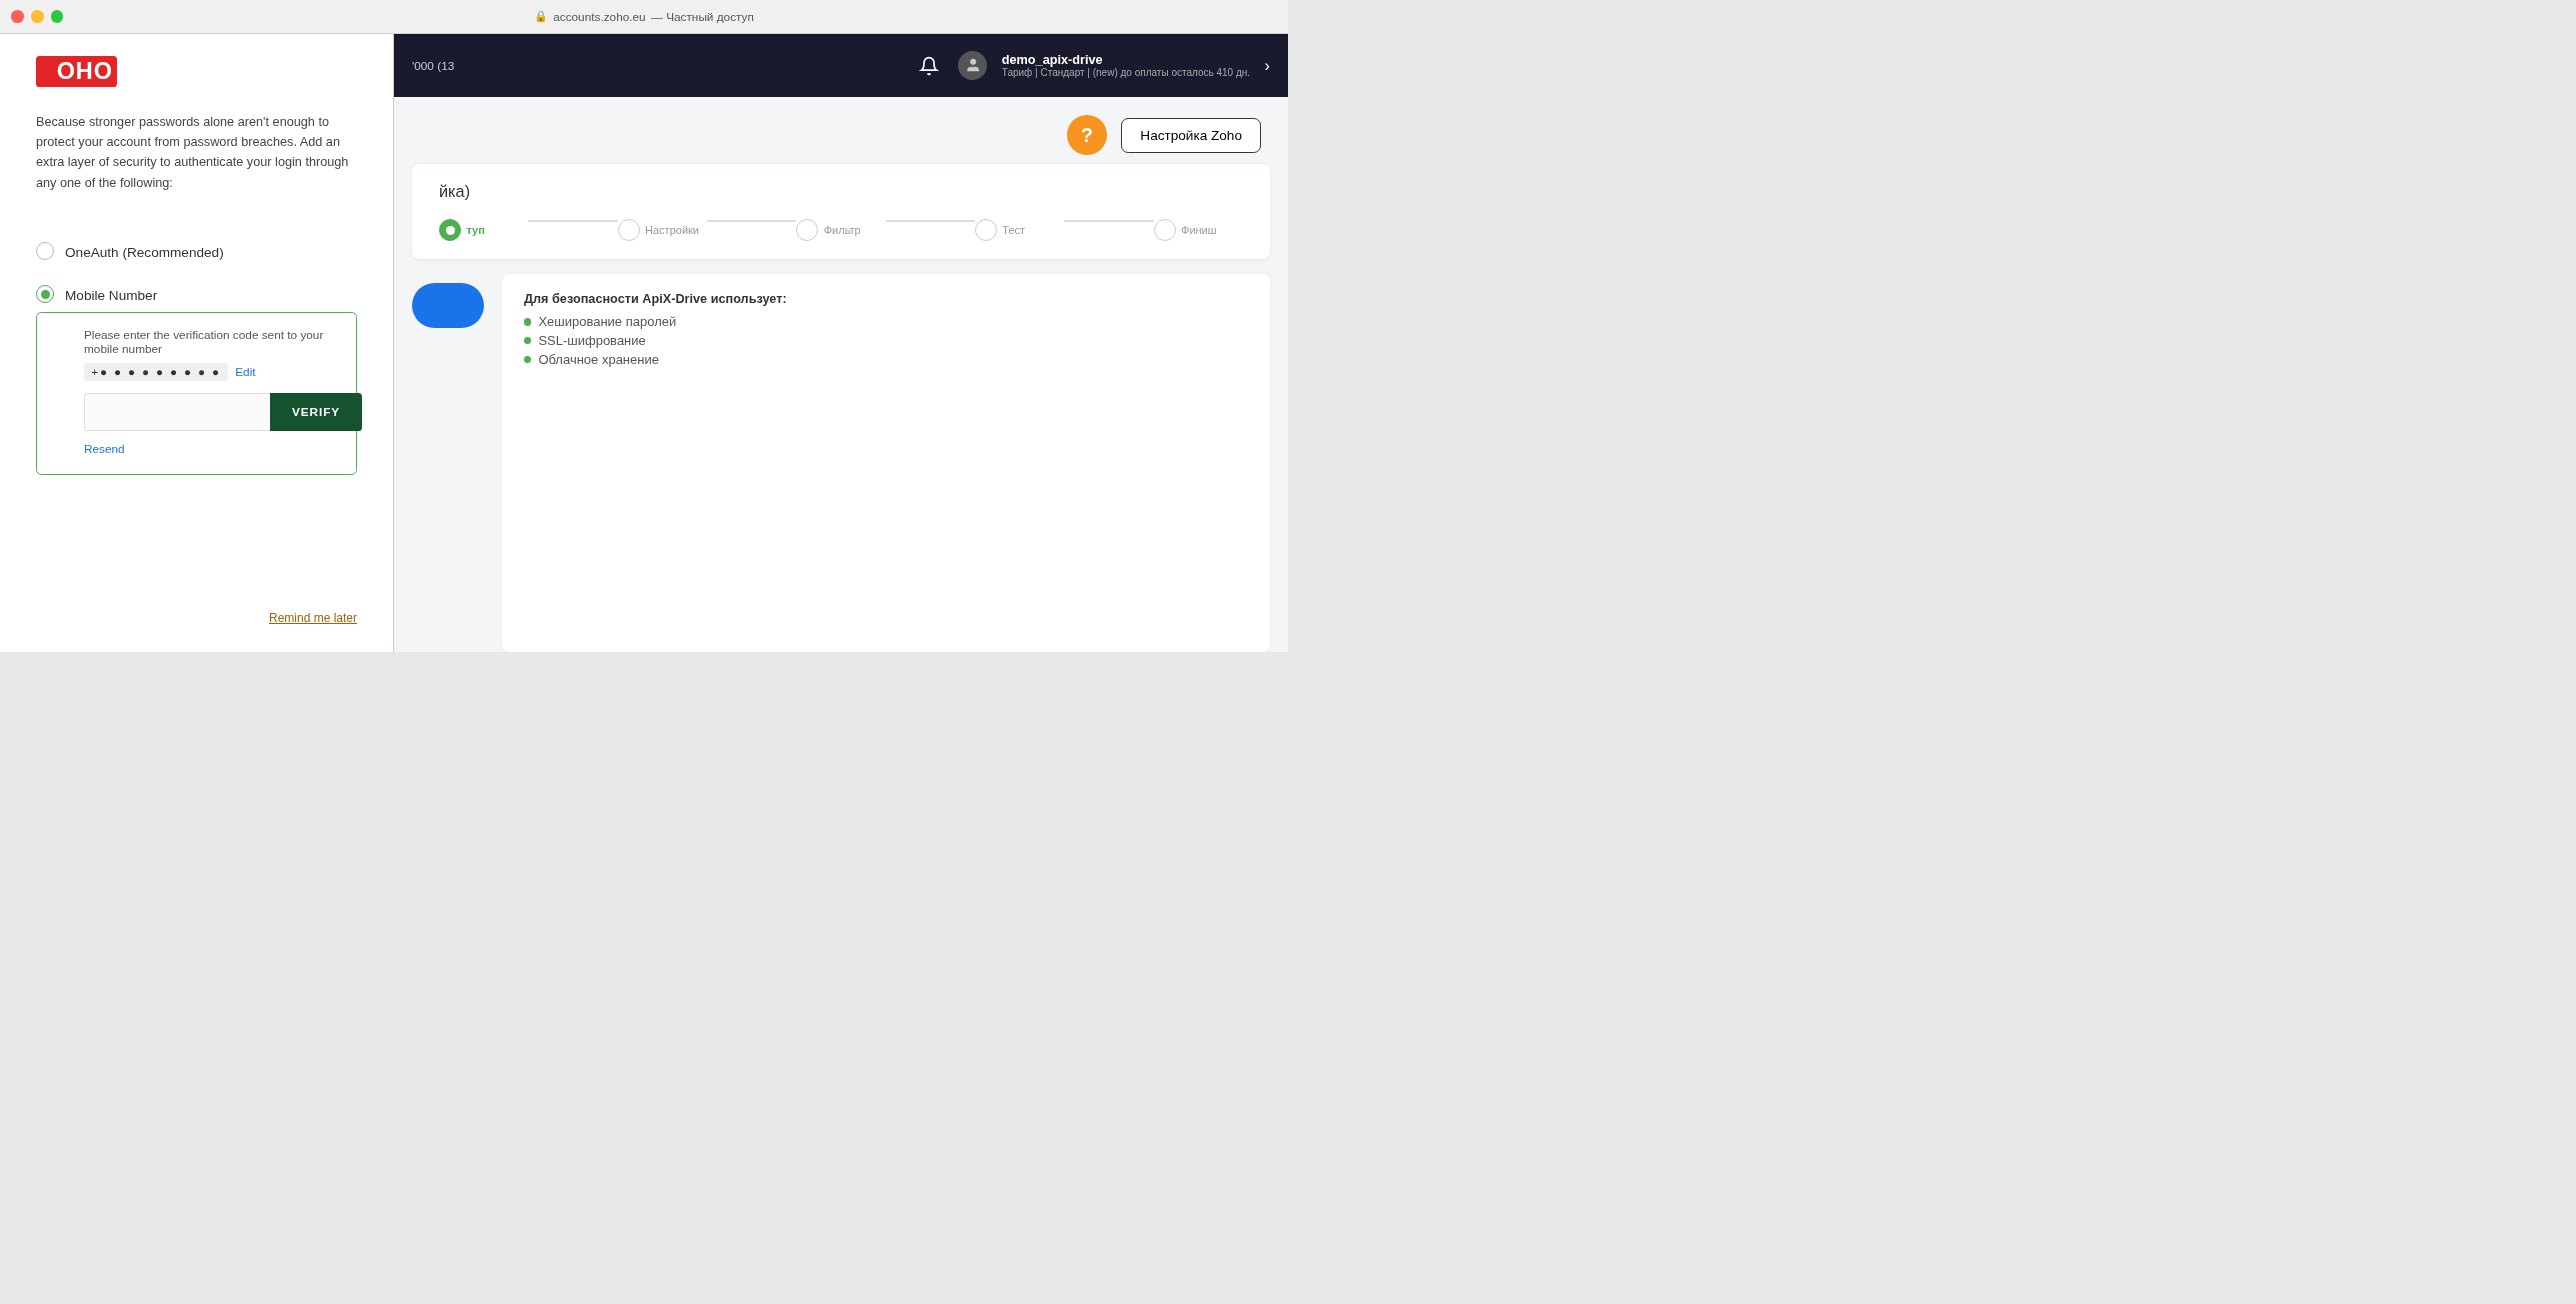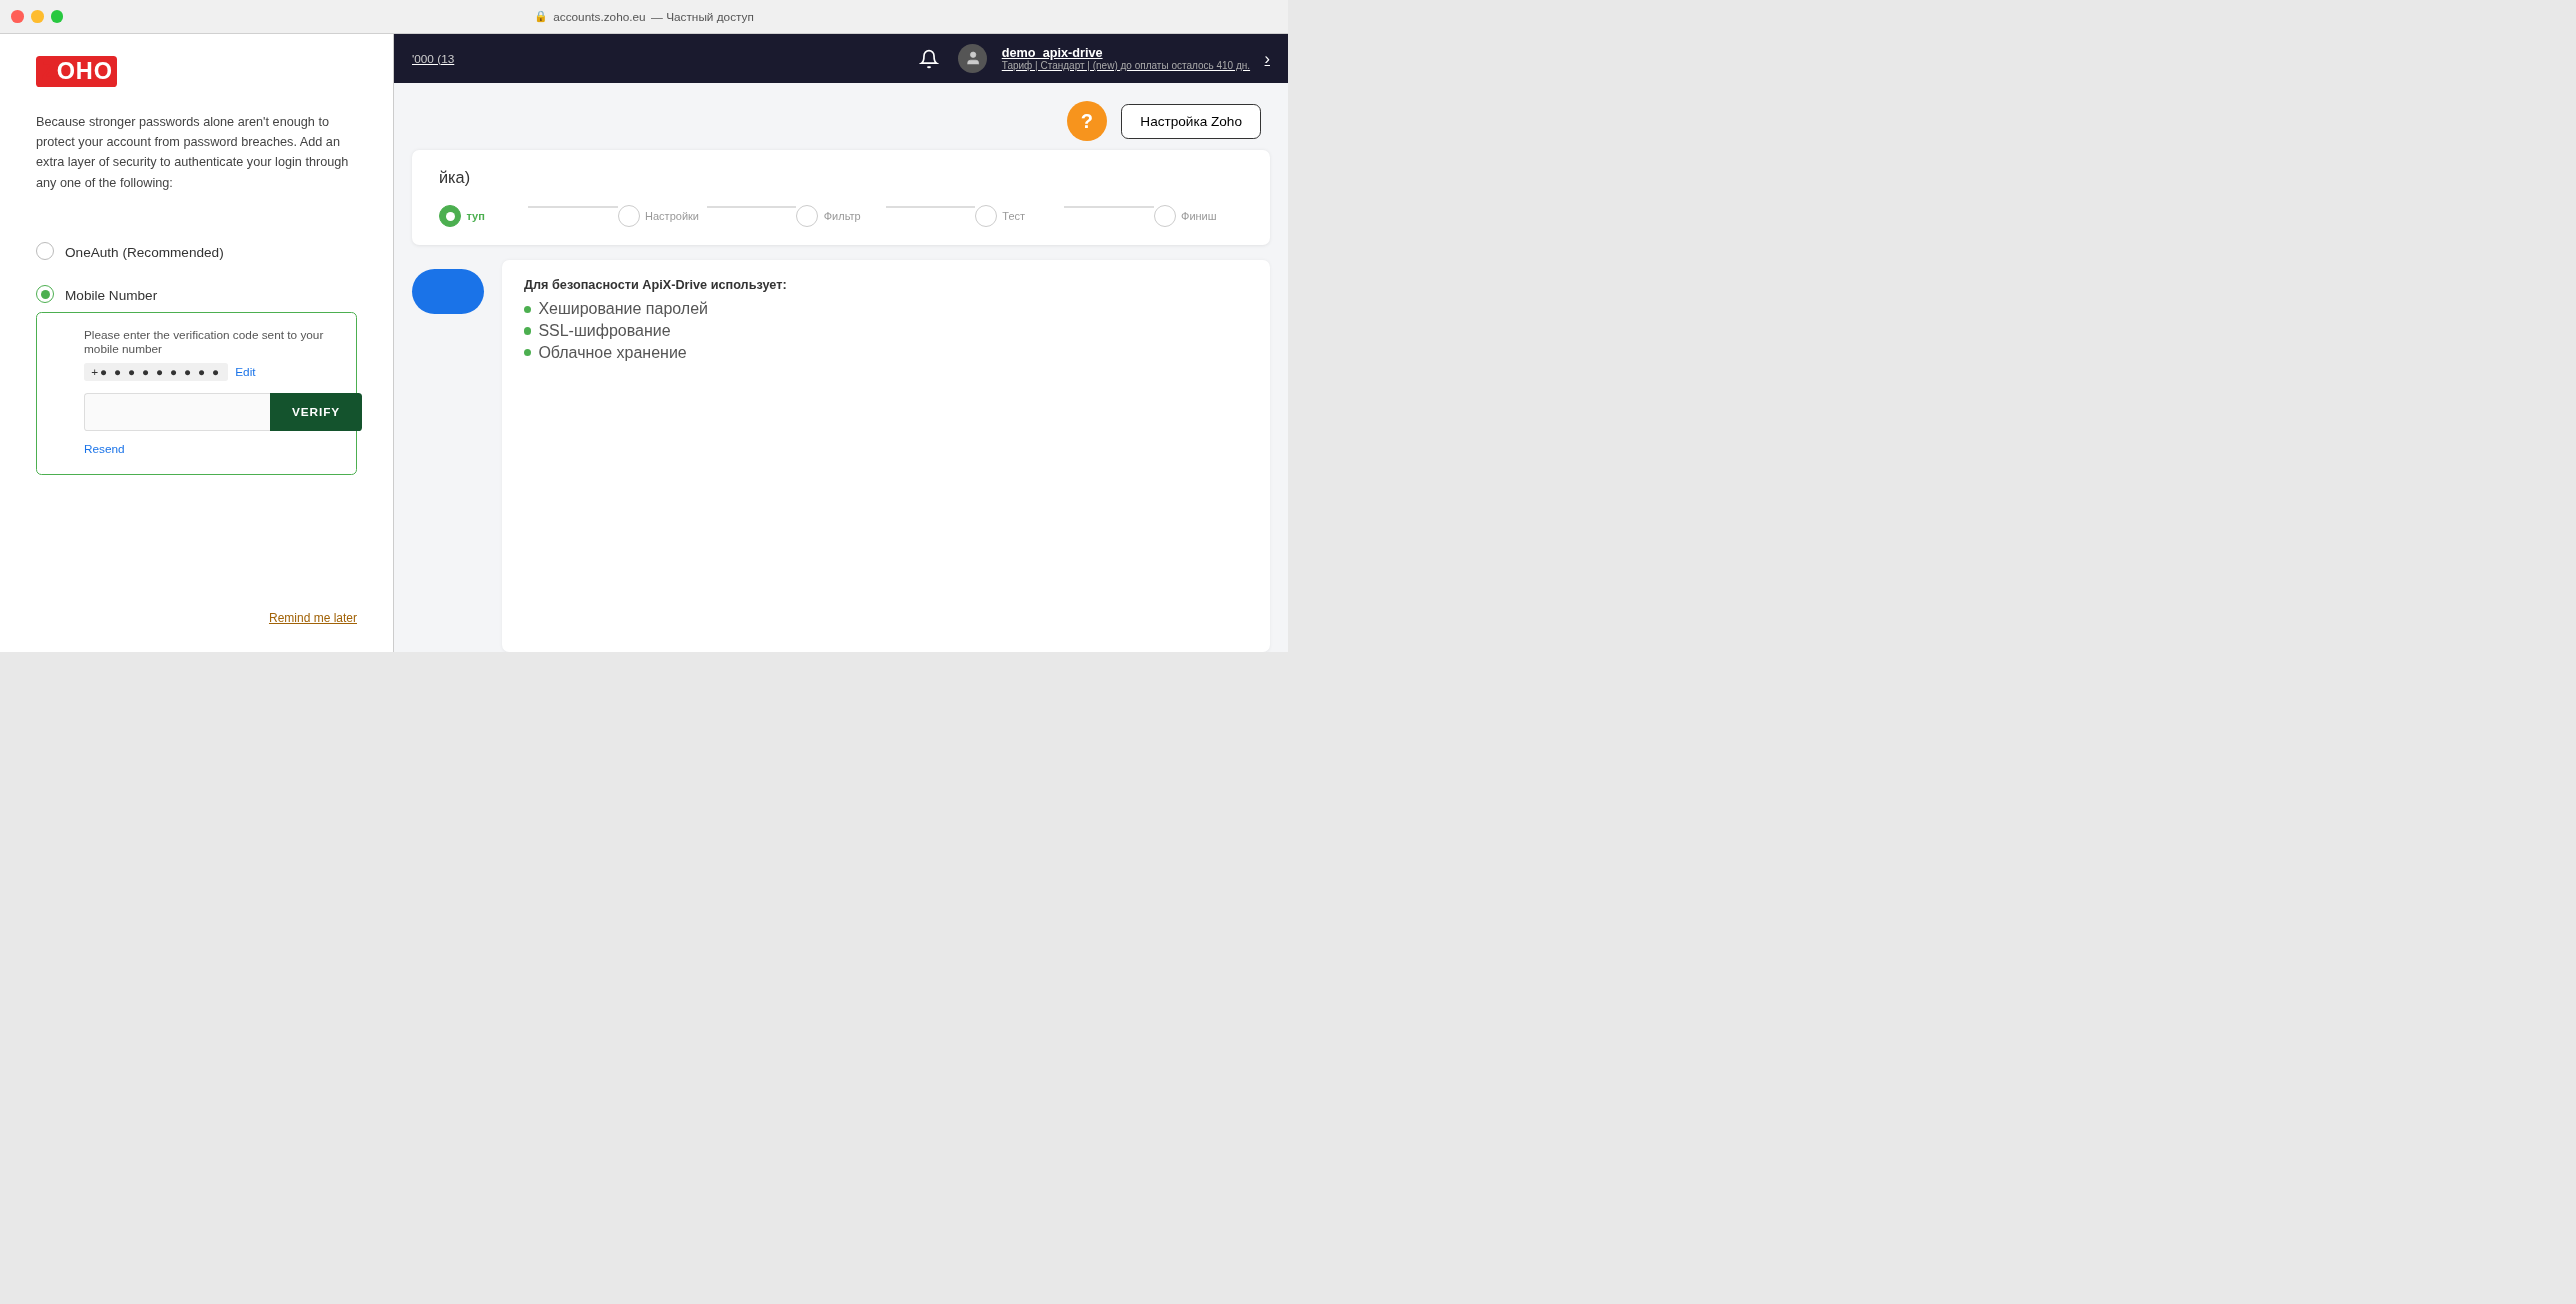--- a/index.html
+++ b/index.html
@@ -225,27 +225,26 @@
       flex: 1;
       background: #f4f5f7;
       display: flex;
       flex-direction: column;
       overflow: hidden;
     }
 
     
     .app-topbar {
       background: #1a1a2e;
-      height: 49px;
+      height: 63px;
       display: flex;
       align-items: center;
       padding: 0 18px;
       gap: 14.5px;
       color: #fff;
-      text-decoration: underline;
     }
     .topbar-counter {
       font-size: 11.8px;
       color: #ccc;
     }
     .topbar-notif {
       width: 29px;
       height: 29px;
       display: flex;
       align-items: center;
@@ -424,21 +423,21 @@
       color: #f7941d;
       font-size: 18px;
       margin-right: 9px;
       vertical-align: middle;
     }
     .security-list {
       list-style: none;
       padding: 0;
     }
     .security-list li {
-      font-size: 16px;
+      font-size: 13px;
       color: #555;
       padding: 1.8px 0;
       display: flex;
       align-items: center;
       gap: 7.2px;
     }
     .bullet-green {
       width: 7.2px;
       height: 7.2px;
       border-radius: 50%;

